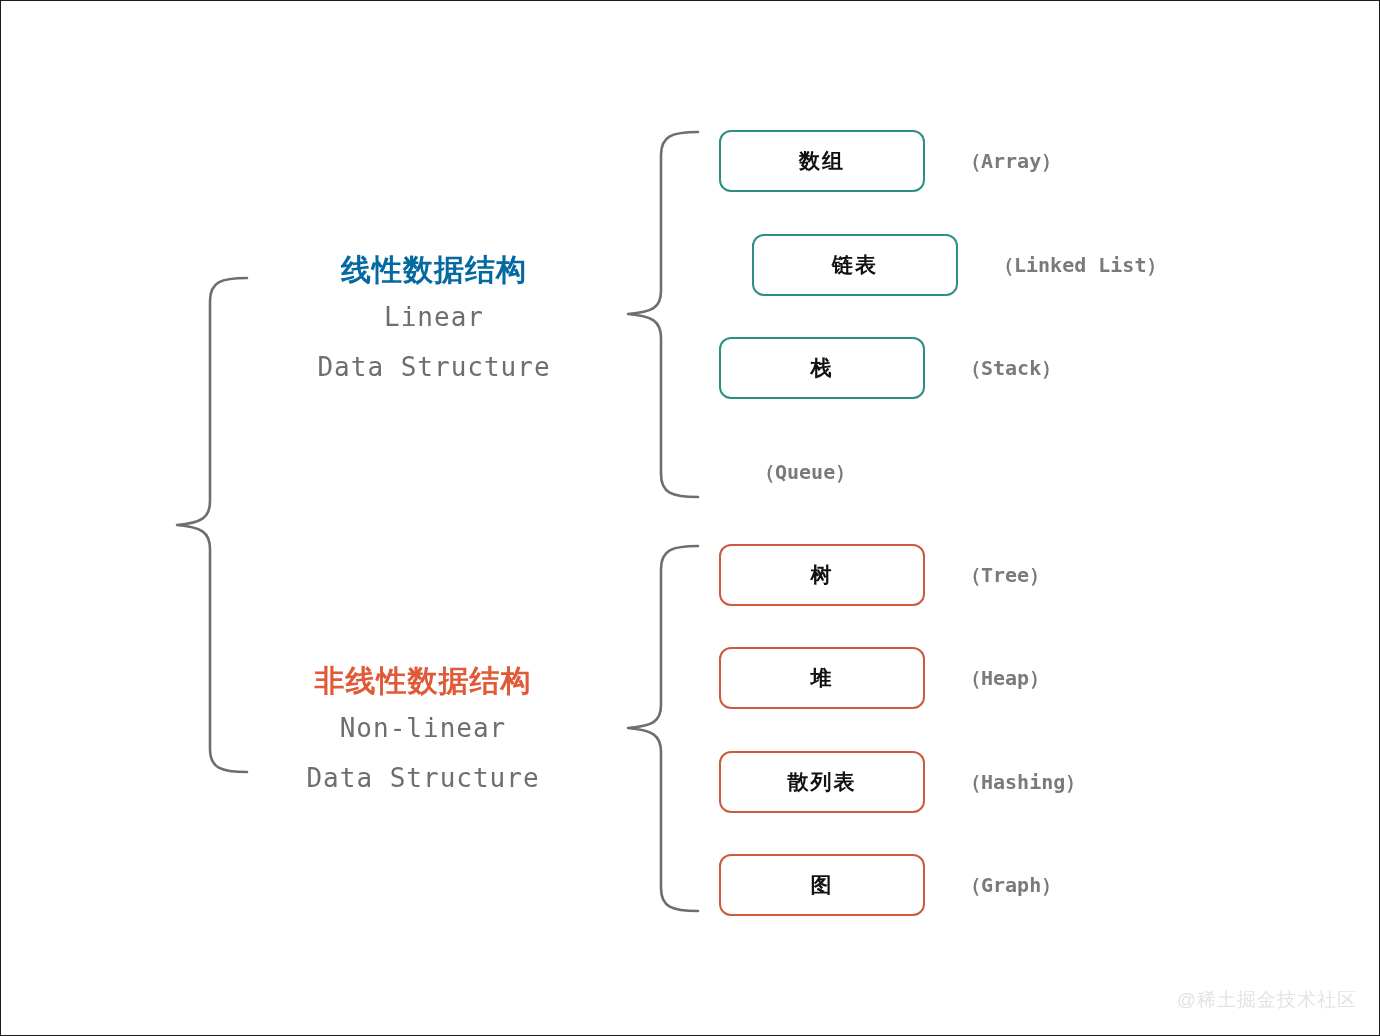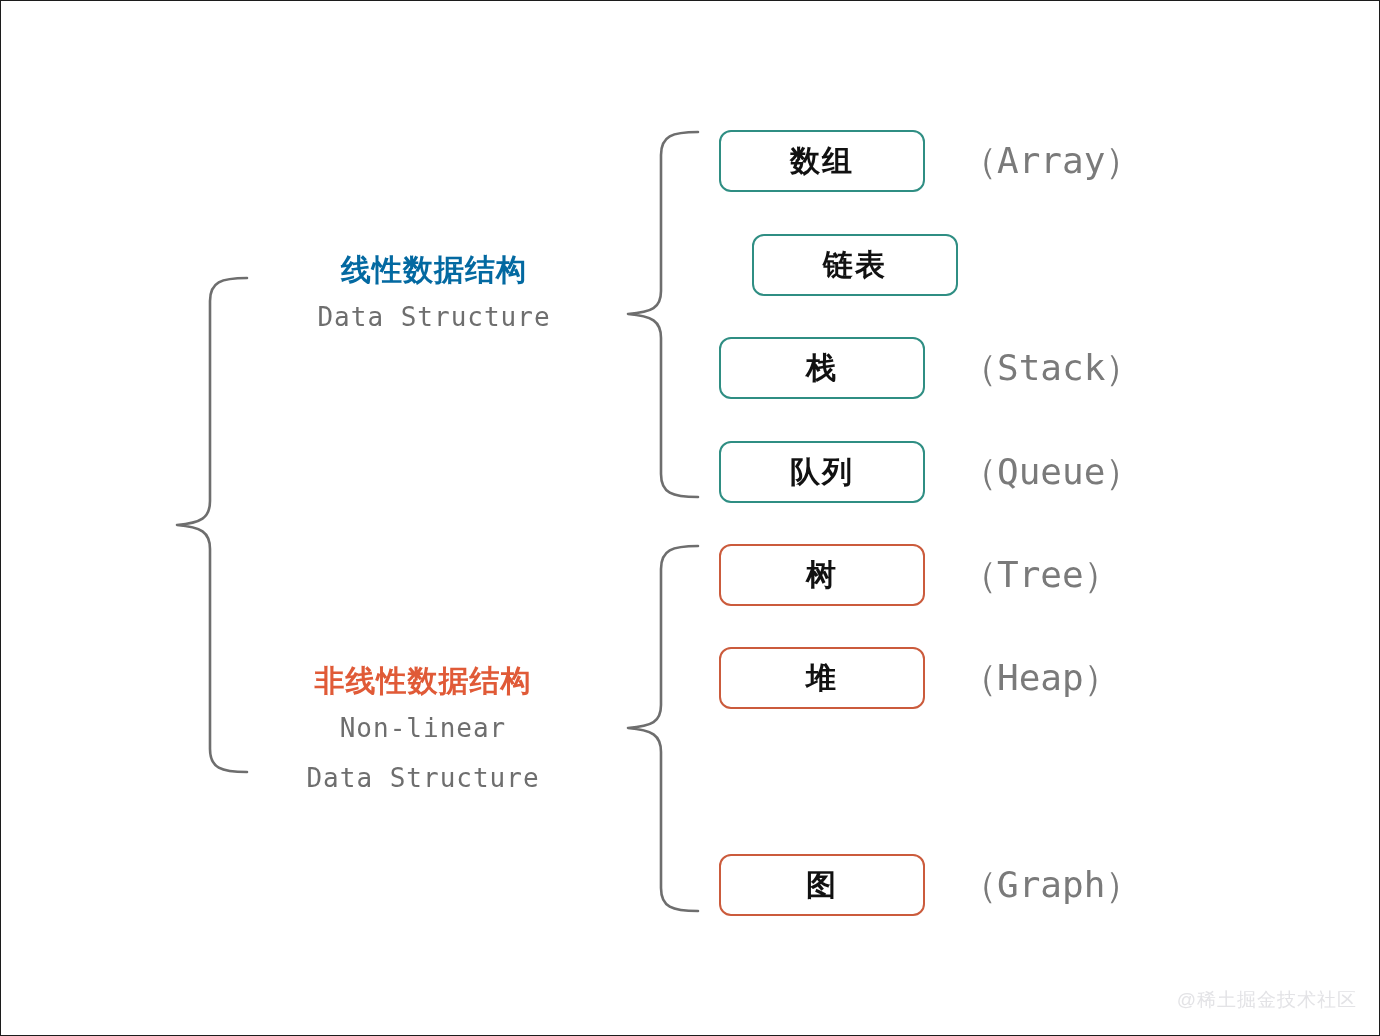--- a/index.html
+++ b/index.html
@@ -77,33 +77,34 @@
     border-radius: 12px;
     background: #ffffff;
     display: flex;
     align-items: center;
     justify-content: center;
   }
   .item-box.teal   { border: 2px solid #2f8e83; }
   .item-box.orange { border: 2px solid #cb5b3c; }
   .item-cn {
     font-family: "Liberation Sans", "DejaVu Sans", sans-serif;
-    font-size: 30px;
+    font-size: 21px;
     font-weight: bold;
     color: #111111;
     letter-spacing: 2px;
     white-space: nowrap;
   }
   .item-en {
     margin-left: 36px;
     font-family: "DejaVu Sans Mono", "Liberation Mono", monospace;
-    font-size: 36px;
+    font-size: 20px;
     color: #7a7a7a;
     letter-spacing: 0px;
     white-space: nowrap;
+    font-weight: bold;
   }
 
   
   #watermark {
     position: absolute;
     right: 22px;
     bottom: 22px;
     font-family: "Liberation Sans", "DejaVu Sans", sans-serif;
     font-size: 19px;
     color: #e3e3e6;
@@ -138,70 +139,75 @@
              C 671 545, 660 549, 660 568
              L 660 704
              C 660 721, 651 725, 627 727
              C 651 729, 660 734, 660 751
              L 660 887
              C 660 906, 671 910, 697 910"></path>
   </svg>
 
   <div class="group-head" style="left:223px; top:247px;">
     <div class="group-cn linear">线性数据结构</div>
+    <div class="group-en">Linear</div>
     <div class="group-en">Data Structure</div>
   </div>
 
   <div class="group-head" style="left:212px; top:658px;">
     <div class="group-cn nonlinear">非线性数据结构</div>
     <div class="group-en">Non-linear</div>
     <div class="group-en">Data Structure</div>
   </div>
 
   <div class="item-row" style="left:718px; top:129px;">
     <div class="item-box teal">
       <span class="item-cn">数组</span>
     </div>
     <span class="item-en">（Array）</span>
   </div>
 
   <div class="item-row" style="left:718px; top:233px;padding-left:33px;">
     <div class="item-box teal">
       <span class="item-cn">链表</span>
     </div>
+    <span class="item-en">（Linked List）</span>
   </div>
 
   <div class="item-row" style="left:718px; top:336px;">
     <div class="item-box teal">
       <span class="item-cn">栈</span>
     </div>
     <span class="item-en">（Stack）</span>
   </div>
 
   <div class="item-row" style="left:718px; top:440px;">
-    <div class="item-box teal">
-      <span class="item-cn">队列</span>
-    </div>
     <span class="item-en">（Queue）</span>
   </div>
 
   <div class="item-row" style="left:718px; top:543px;">
     <div class="item-box orange">
       <span class="item-cn">树</span>
     </div>
     <span class="item-en">（Tree）</span>
   </div>
 
   <div class="item-row" style="left:718px; top:646px;">
     <div class="item-box orange">
       <span class="item-cn">堆</span>
     </div>
     <span class="item-en">（Heap）</span>
   </div>
 
+  <div class="item-row" style="left:718px; top:750px;">
+    <div class="item-box orange">
+      <span class="item-cn">散列表</span>
+    </div>
+    <span class="item-en">（Hashing）</span>
+  </div>
 
   <div class="item-row" style="left:718px; top:853px;">
     <div class="item-box orange">
       <span class="item-cn">图</span>
     </div>
     <span class="item-en">（Graph）</span>
   </div>
 
   <div id="watermark">@稀土掘金技术社区</div>
 

